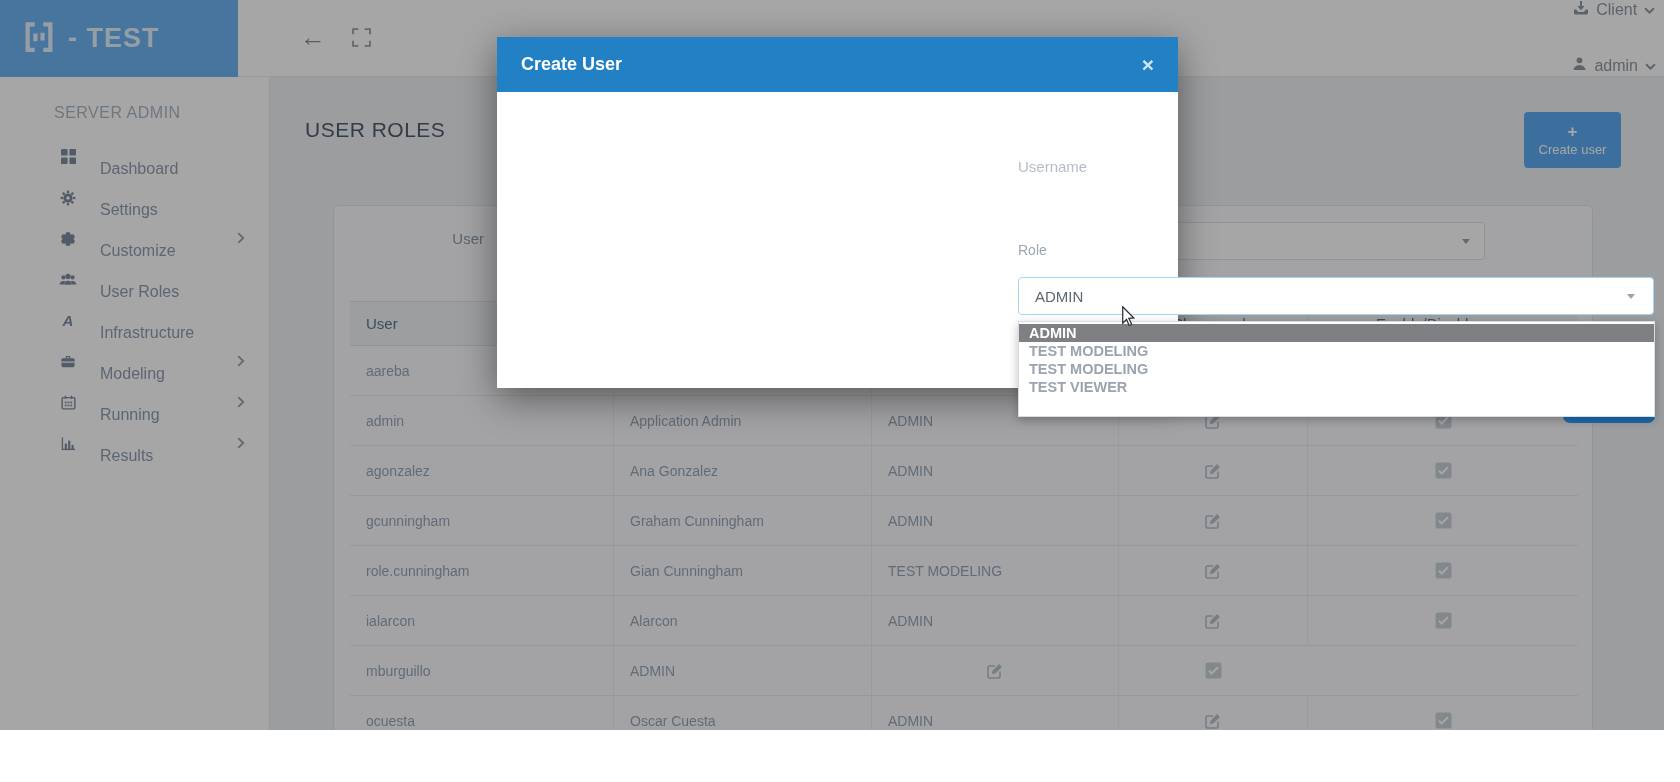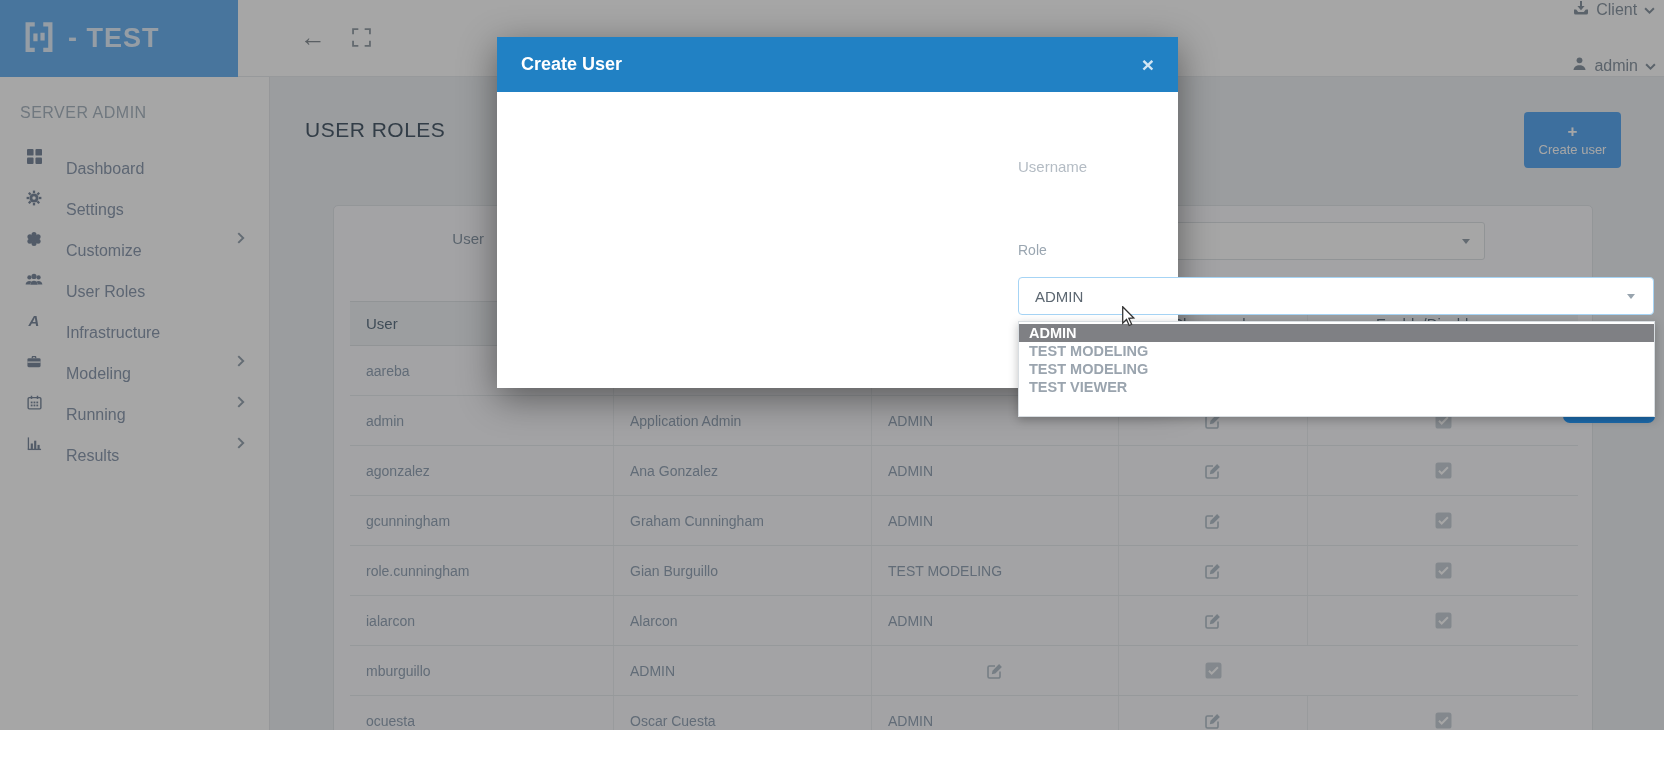--- a/index.html
+++ b/index.html
@@ -13,21 +13,21 @@
   
   .topbar { position:absolute; left:0; top:0; width:1664px; height:77px; background:#ffffff; border-bottom:1px solid #e8ebee; }
   .logo { position:absolute; left:0; top:0; width:238px; height:77px; background:#6fb4f2; display:flex; align-items:center; padding-left:22px; color:rgba(255,255,255,.82); }
   .logo-text { font-size:27px; font-weight:bold; letter-spacing:1px; margin-left:12px; color:rgba(255,255,255,.82); }
   .back-arrow { position:absolute; left:300px; top:22px; font-size:26px; color:#8a9298; line-height:30px; }
   .expand-ic { position:absolute; left:352px; top:28px; color:#98a2aa; }
   .top-right { position:absolute; right:8px; top:0; height:77px; display:flex; align-items:center; gap:36px; color:#8d99a5; font-size:16px;flex-direction:column; }
   .top-group { display:flex; align-items:center; gap:7px; }
 
   
-  .sidebar { position:absolute; left:0; top:77px; width:270px; height:653px; background:#ffffff; border-right:1px solid #e6e9ec; }
+  .sidebar { position:absolute; left:0; top:77px; width:270px; height:653px; background:#ffffff; border-right:1px solid #e6e9ec;padding-left:34px; }
   .side-section { margin:27px 0 14px 20px; color:#acb8c3; font-size:16px; letter-spacing:.5px; }
   .side-item { position:relative; height:41px; display:flex; align-items:center; padding-left:24px; color:#8f9db1; font-size:16px; cursor:pointer; }
   .side-item .ic { width:20px; display:flex; justify-content:center; color:#7f8da0; }
   .side-item .lbl { margin-left:22px;margin-top:25px; }
   .side-item .chev { position:absolute; right:24px; color:#9aa7b3; }
   .a-glyph { font-weight:bold; font-size:15px; font-style:italic; }
 
   
   .page-title { position:absolute; left:305px; top:118px; font-size:21px; letter-spacing:.5px; color:#4e5e6d; font-weight:500; }
   .create-btn { position:absolute; left:1524px; top:112px; width:97px; height:56px; background:#5eabf3; border-radius:4px; border:none; color:#fff; display:flex; flex-direction:column; align-items:center; justify-content:center; gap:3px; cursor:pointer; }
@@ -354,21 +354,21 @@
                 <span class="cbx">
                   <svg width="17" height="17" viewBox="0 0 17 17">
                     <rect x="0.5" y="0.5" width="16" height="16" rx="2.6" fill="currentColor"></rect>
                     <path d="M4 8.8l2.7 2.7 6.2-6.2" stroke="#fff" stroke-width="2" fill="none"></path>
                   </svg>
                 </span>
               </div>
             </div>
             <div class="t-row">
               <div>role.cunningham</div>
-              <div>Gian Burguillo</div>
+              <div>Gian Cunningham</div>
               <div>TEST MODELING</div>
               <div class="td-c">
                 <span class="edit-ic">
                   <svg width="18" height="18" viewBox="0 0 18 18">
                     <path d="M14 9.5v5a1.5 1.5 0 0 1-1.5 1.5h-9A1.5 1.5 0 0 1 2 14.5v-9A1.5 1.5 0 0 1 3.5 4H9" fill="none" stroke="currentColor" stroke-width="1.6"></path>
                     <path d="M13.1 2.1l2.8 2.8L9.3 11.5l-3.5.7.7-3.5z" fill="currentColor"></path>
                   </svg>
                 </span>
               </div>
               <div class="td-c">

